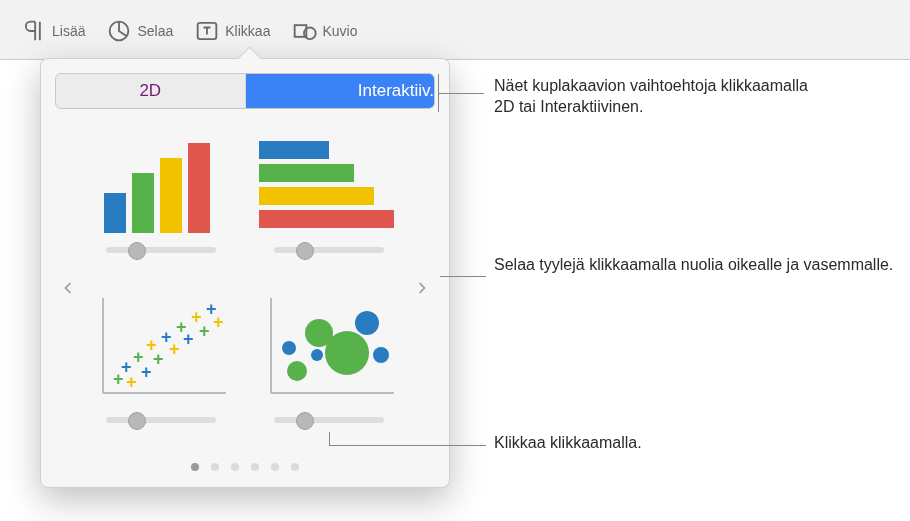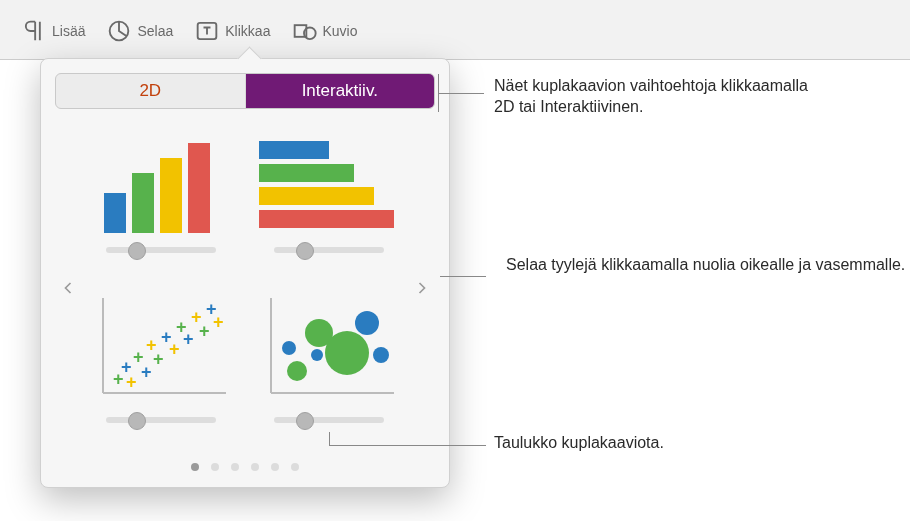--- a/index.html
+++ b/index.html
@@ -61,28 +61,29 @@
       border-radius:6px;
       overflow:hidden;
       width:100%;
       height:36px;
     }
     .seg div {
       flex:1;
       text-align:center;
       line-height:34px;
       font-size:17px;
-      color:#c2410c;
+      color:#701a75;
       cursor:pointer;
       border-right:1px solid #d9d9d9;
     }
     .seg div:last-child { border-right:none; }
     .seg .active {
-      background:#701a75;
+      background:#3b82f6;
       color:#fff;
+      text-align:right;
     }
     .grid-area {
       position:relative;
       margin-top:14px;
       height:330px;
       display:grid;
       grid-template-columns: 1fr 1fr;
       grid-template-rows: 1fr 1fr;
       gap: 10px 24px;
       padding: 0 34px;
@@ -285,17 +286,17 @@
     <span></span>
   </div>
 </div>
 
 <div class="lead-bracket-v" style="left:438px; top:74px; height:38px;"></div>
 <div class="lead-bracket-h" style="left:438px; top:74px; width:-0px;"></div>
 <div class="lead" style="left:438px; top:93px; width:46px;"></div>
 <div class="callout" style="left:494px; top:76px; width:320px;">Näet kuplakaavion vaihtoehtoja klikkaamalla 2D tai Interaktiivinen.</div>
 
 <div class="lead" style="left:440px; top:276px; width:46px;"></div>
-<div class="callout" style="left:494px; top:255px; width:400px;margin-left:12px;">Selaa tyylejä klikkaamalla nuolia oikealle ja vasemmalle.</div>
+<div class="callout" style="left:494px; top:255px; width:400px;">Selaa tyylejä klikkaamalla nuolia oikealle ja vasemmalle.</div>
 
 <div class="lead" style="left:330px; top:445px; width:156px;"></div>
 <div class="lead-bracket-v" style="left:329px; top:432px; height:14px;"></div>
-<div class="callout" style="left:494px; top:433px;">Taulukko kuplakaaviota.</div>
+<div class="callout" style="left:494px; top:433px;">Klikkaa klikkaamalla.</div>
 
 </body></html>

